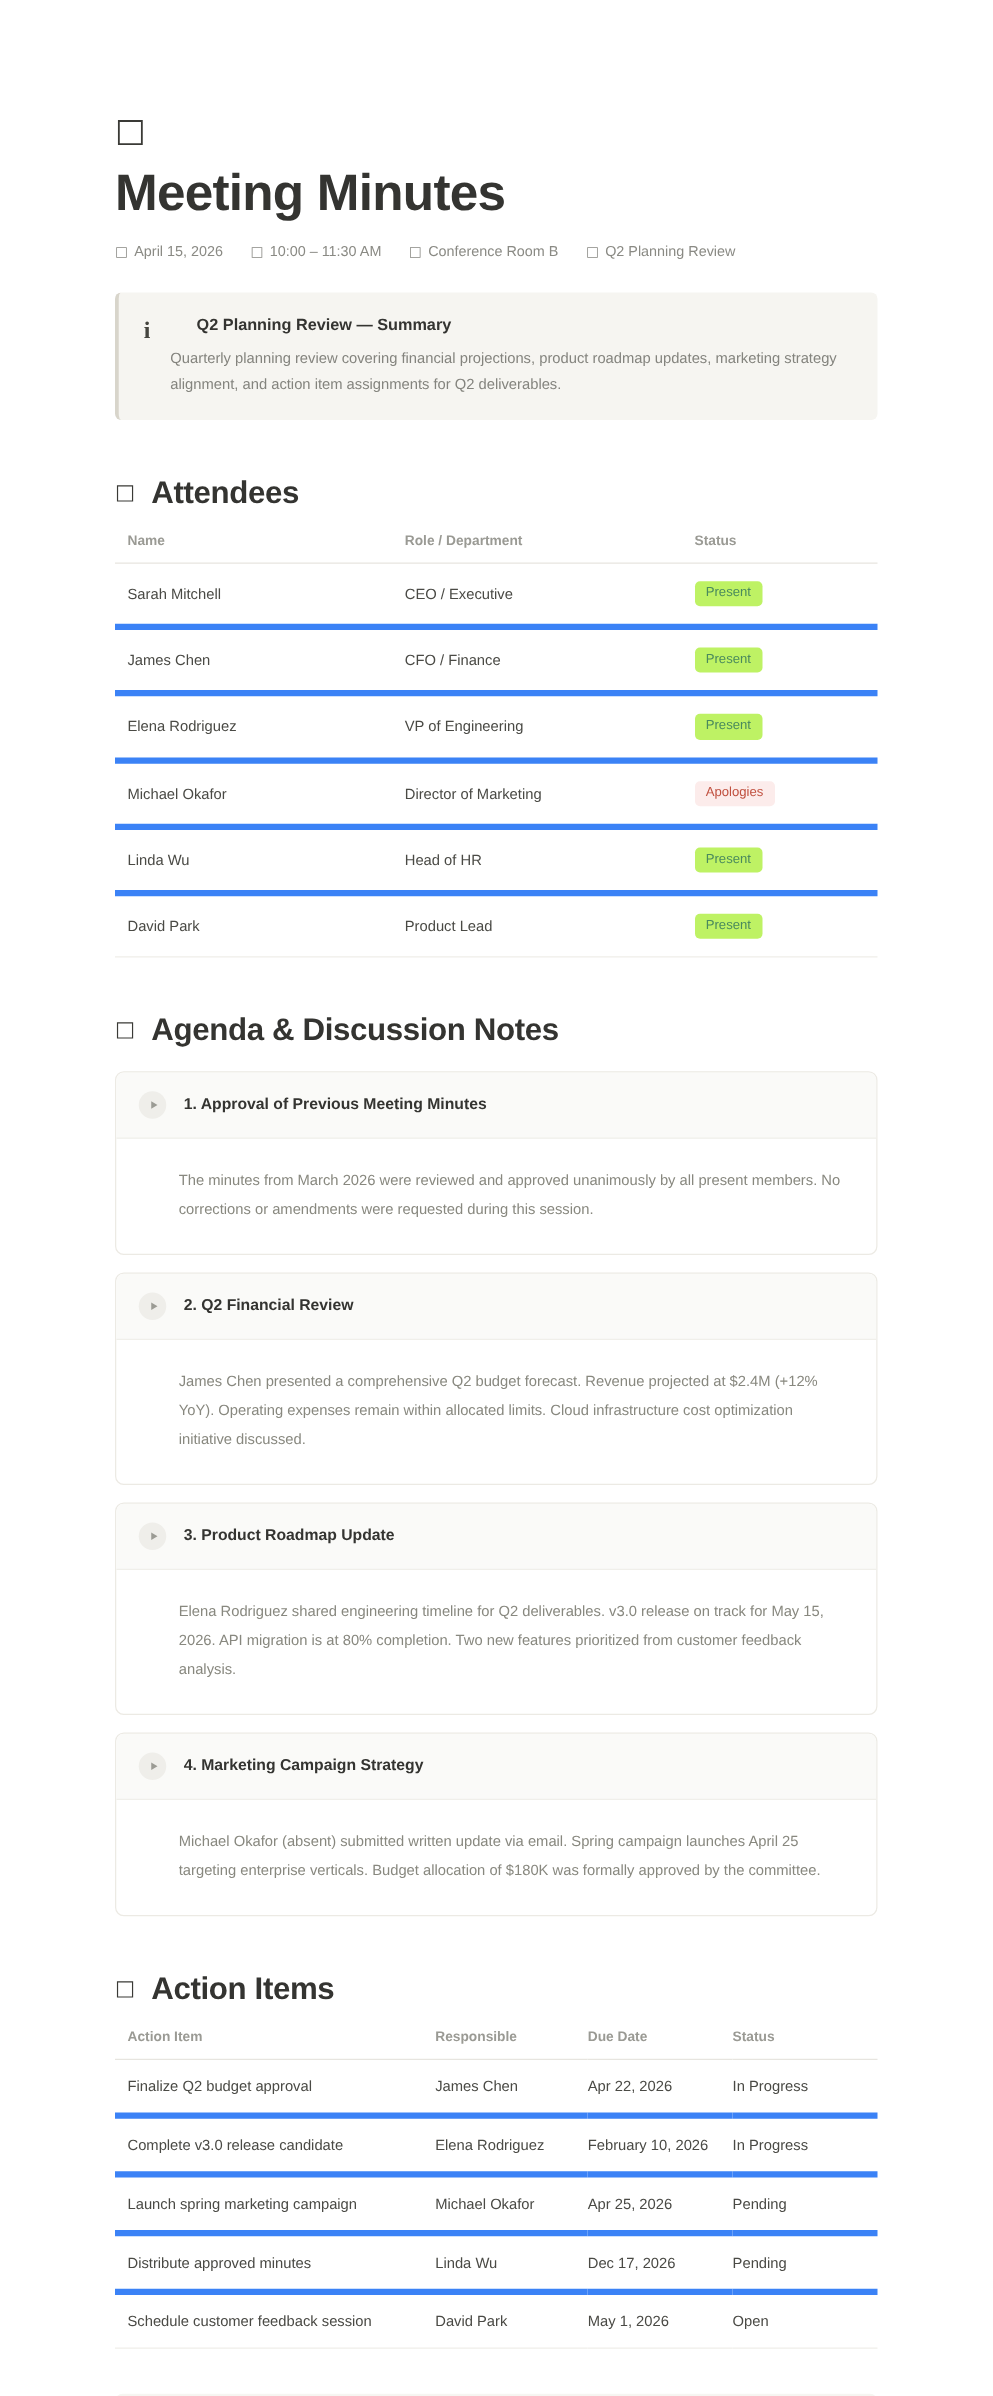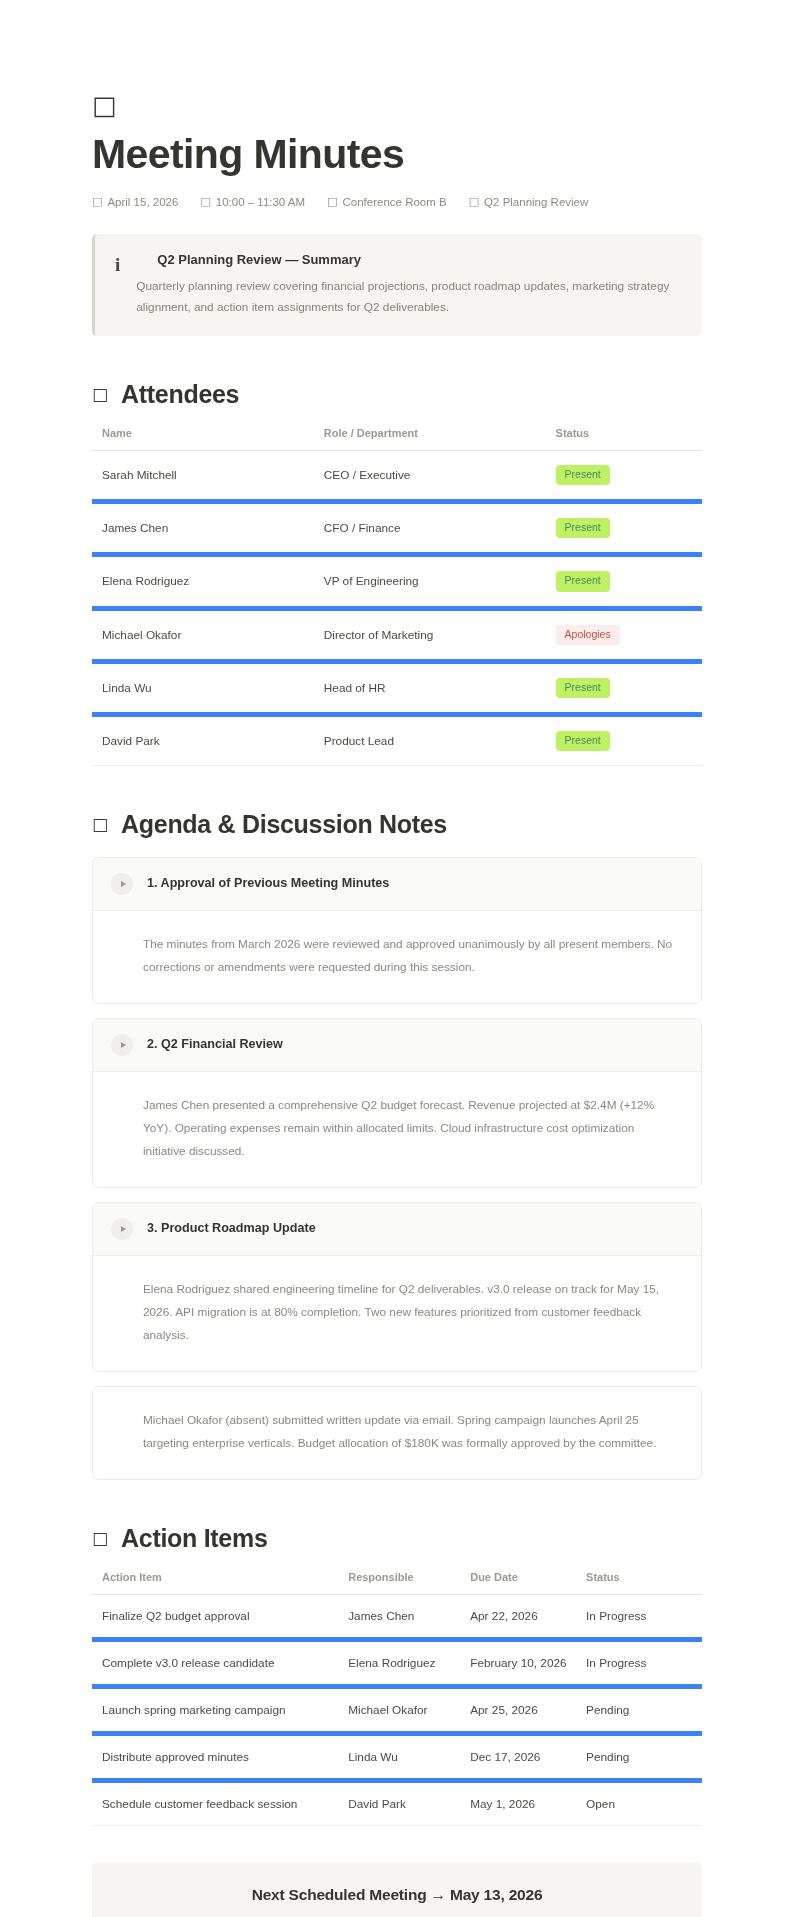--- a/index.html
+++ b/index.html
@@ -334,20 +334,26 @@
       <div class="agenda-head">
         <span class="disclosure">
             <span class="tri"></span>
           </span>
         <span class="agenda-title">3. Product Roadmap Update</span>
       </div>
       <div class="agenda-body">Elena Rodriguez shared engineering timeline for Q2 deliverables. v3.0 release on track for May 15, 2026. API migration is at 80% completion. Two new features prioritized from customer feedback analysis.</div>
     </div>
 
     <div class="agenda-item">
+      <div class="agenda-head">
+        <span class="disclosure">
+            <span class="tri"></span>
+          </span>
+        <span class="agenda-title">4. Marketing Campaign Strategy</span>
+      </div>
       <div class="agenda-body">Michael Okafor (absent) submitted written update via email. Spring campaign launches April 25 targeting enterprise verticals. Budget allocation of $180K was formally approved by the committee.</div>
     </div>
   </div>
 
   <div class="section">
     <div class="section-head">
       <span class="tofu">□</span>
       <h2>Action Items</h2>
     </div>
     <table class="data">

